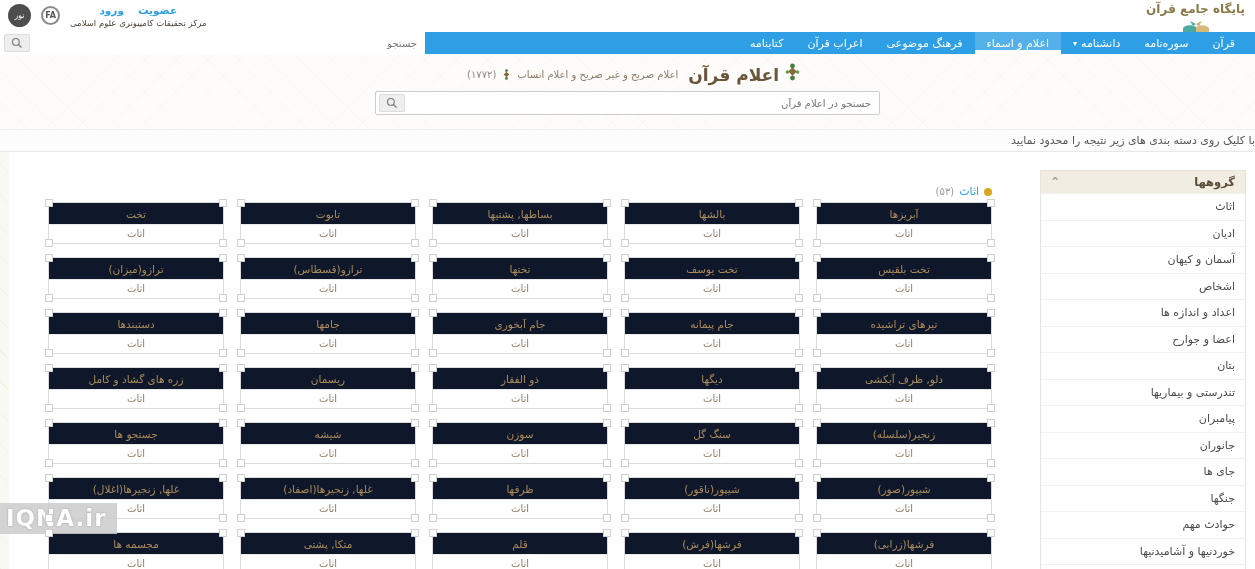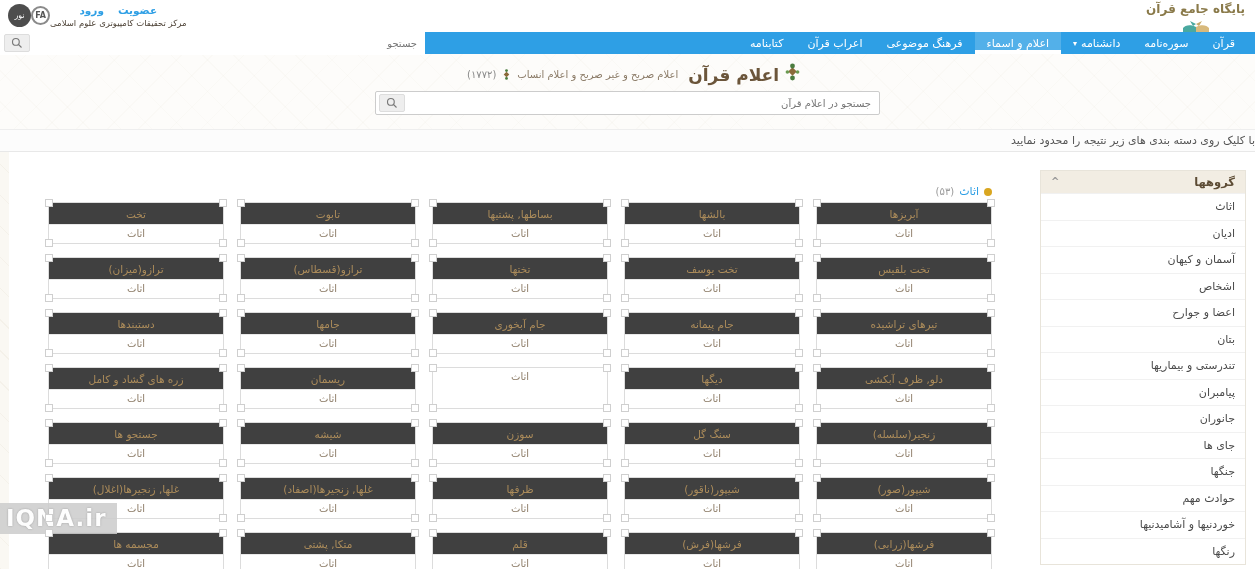--- a/index.html
+++ b/index.html
@@ -9,21 +9,21 @@
     background-color:#faf8f3;
     background-image:
       repeating-linear-gradient(45deg, rgba(170,150,110,.07) 0 1px, transparent 1px 22px),
       repeating-linear-gradient(-45deg, rgba(170,150,110,.07) 0 1px, transparent 1px 22px);
     direction:rtl;
   }
   
   .topbar { position:absolute; top:0; right:0; left:0; height:32px; background:#fff; }
   .brand { position:absolute; right:10px; top:2px; display:flex; align-items:center; gap:4px; flex-direction:column; }
   .brand-text { font-size:12px; font-weight:bold; color:#8a7a4a; }
-  .user-area { position:absolute; left:8px; top:4px; display:flex; align-items:flex-start; direction:ltr; }
+  .user-area { position:absolute; left:8px; top:4px; display:flex; align-items:flex-start; gap:10px; direction:ltr; }
   .circle { border-radius:50%; display:flex; align-items:center; justify-content:center; cursor:pointer; }
   .noor-circle { width:23px; height:23px; background:#4d4d4d; color:#fff; font-size:8px; }
   .fa-circle { width:19px; height:19px; border:2px solid #8a8a8a; color:#555; font-size:8px; font-weight:bold; margin-top:2px; }
   .user-texts { text-align:center; }
   .user-links { direction:ltr; display:flex; gap:14px; justify-content:center; font-size:10.5px; font-weight:bold; }
   .user-links a { color:#2e9fe5; text-decoration:none; cursor:pointer; }
   .org-line { font-size:8.5px; color:#4a3f33; margin-top:2px; white-space:nowrap; }
   
   .navbar { position:absolute; top:32px; right:0; left:0; height:22px; background:#2e9fe5; }
   .nav-list { list-style:none; display:flex; height:22px; padding-right:8px; }
@@ -56,21 +56,21 @@
   .sidebar-list { list-style:none; }
   .sidebar-list li { height:26.5px; line-height:26.5px; padding:0 10px; font-size:11px; color:#4a4a4a; border-top:1px solid #f1f1f1; cursor:pointer; background:#fff; }
   
   .filter-chip { position:absolute; right:auto; left:auto; top:33px; right:263px; display:flex; align-items:center; gap:5px; direction:rtl; }
   .chip-dot { width:8px; height:8px; border-radius:50%; background:#d9a620; }
   .chip-label { color:#2e9fe5; font-size:11px; cursor:pointer; }
   .chip-count { color:#9a9a9a; font-size:10px; }
   
   .grid { position:absolute; top:50px; right:263px; left:48px; display:grid; grid-template-columns:repeat(5,1fr); column-gap:16px; row-gap:13px; direction:rtl; }
   .card { position:relative; border:1px solid #dcdcdc; background:#fff; cursor:pointer; }
-  .card-title { background:#404040; border-bottom:1px solid #e9e9e9; height:22px; line-height:22px; text-align:center; font-size:10.5px; color:#ab8b5a; overflow:hidden; white-space:nowrap; }
+  .card-title { background:#0f172a; border-bottom:1px solid #e9e9e9; height:22px; line-height:22px; text-align:center; font-size:10.5px; color:#ab8b5a; overflow:hidden; white-space:nowrap; }
   .card-cat { height:18px; line-height:18px; text-align:center; font-size:10px; color:#8c7b66; }
   .card::before, .card::after, .card-cat::before, .card-cat::after {
     content:""; position:absolute; width:6px; height:6px; background:#fff; border:1px solid #cfcfcf; z-index:2; }
   .card::before { top:-4px; right:-4px; }
   .card::after  { top:-4px; left:-4px; }
   .card-cat::before { bottom:-4px; right:-4px; }
   .card-cat::after  { bottom:-4px; left:-4px; }
   
   .watermark { position:absolute; left:0; top:503px; background:rgba(205,205,205,.88); color:#fdfdfd; font-weight:bold; font-size:23px; padding:2px 10px 3px 6px; letter-spacing:1px; direction:ltr; text-shadow:0 0 2px #9b9b9b; }
 </style>
@@ -199,20 +199,21 @@
       <ul class="sidebar-list">
 
           <li>اثاث</li>
 
           <li>ادیان</li>
 
           <li>آسمان و کیهان</li>
 
           <li>اشخاص</li>
 
+          <li>اعداد و اندازه ها</li>
 
           <li>اعضا و جوارح</li>
 
           <li>بتان</li>
 
           <li>تندرستی و بیماریها</li>
 
           <li>پیامبران</li>
 
           <li>جانوران</li>
@@ -316,20 +317,21 @@
           <div class="card-title">دلو, ظرف آبکشی</div>
           <div class="card-cat">اثاث</div>
         </div>
 
         <div class="card">
           <div class="card-title">دیگها</div>
           <div class="card-cat">اثاث</div>
         </div>
 
         <div class="card">
+          <div class="card-title">ذو الفقار</div>
           <div class="card-cat">اثاث</div>
         </div>
 
         <div class="card">
           <div class="card-title">ریسمان</div>
           <div class="card-cat">اثاث</div>
         </div>
 
         <div class="card">
           <div class="card-title">زره های گشاد و کامل</div>

